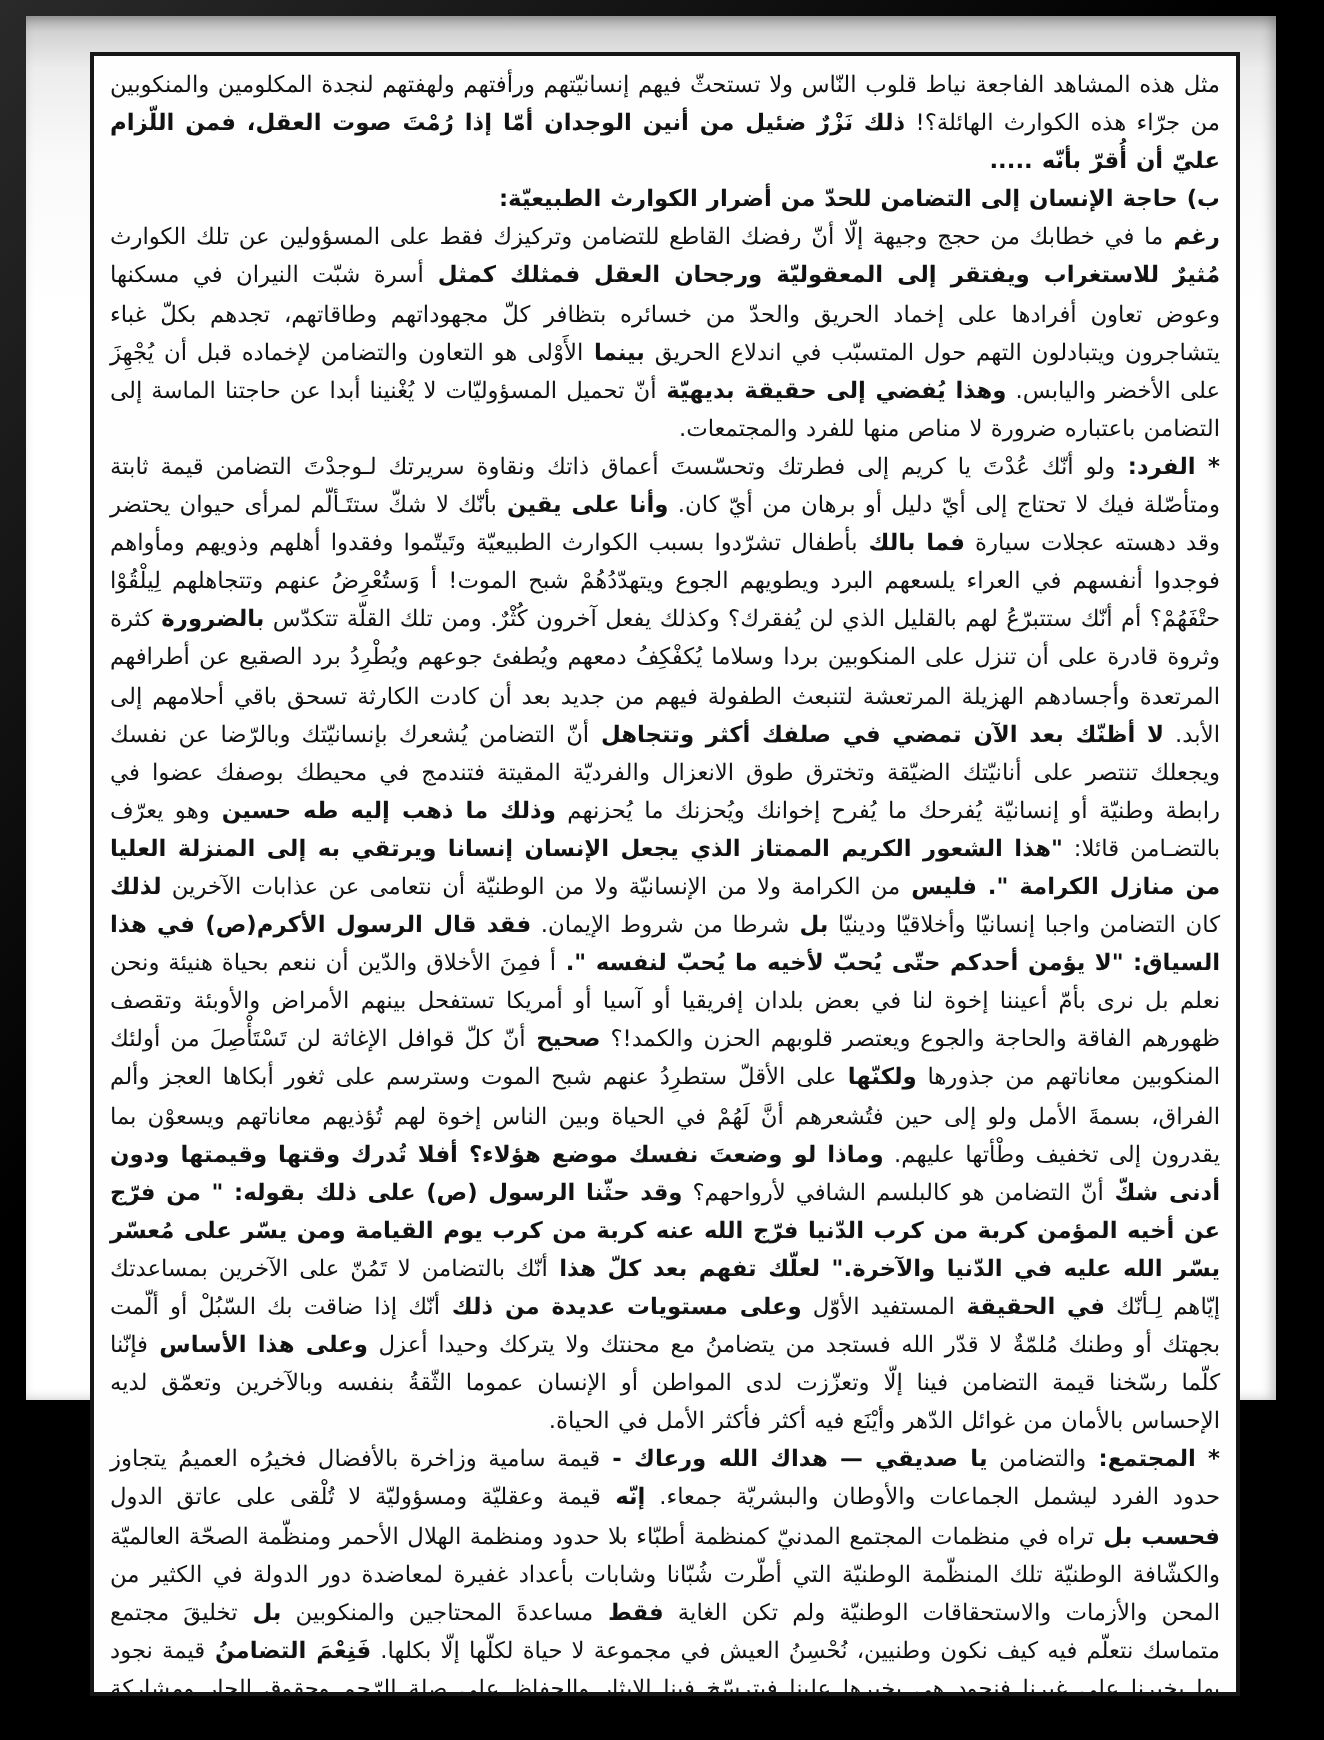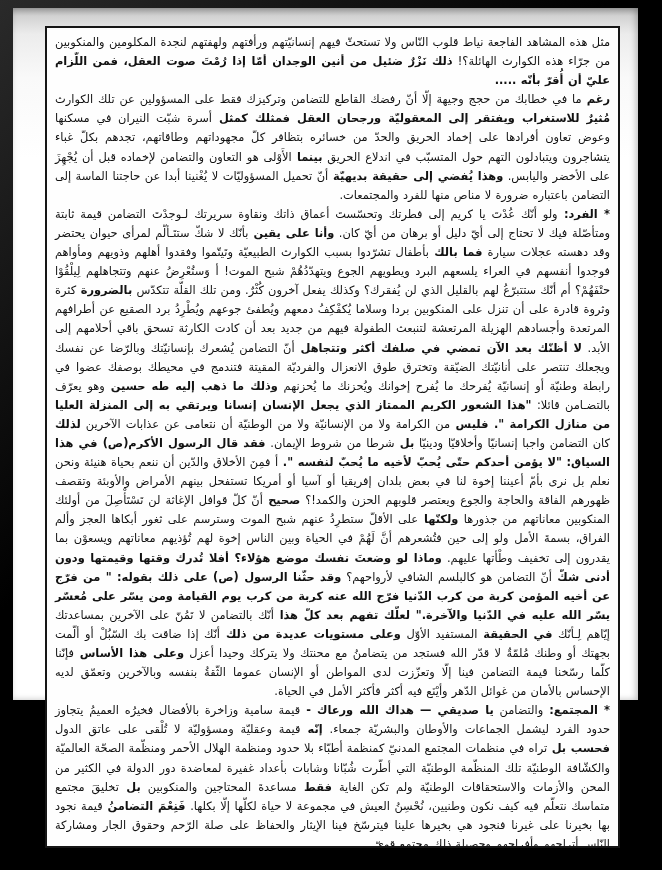--- a/index.html
+++ b/index.html
@@ -57,17 +57,18 @@
   .run-r { font-weight: 400; }
 </style>
 </head>
 <body>
 
 <div class="scan-bg"></div>
 
 <div class="scan-page">
   <div class="text-frame">
       <p class="para"><span class="run-r">مثل هذه المشاهد الفاجعة نياط قلوب النّاس ولا تستحثّ فيهم إنسانيّتهم ورأفتهم ولهفتهم لنجدة المكلومين والمنكوبين من جرّاء هذه الكوارث الهائلة؟! </span><span class="run-b">ذلك نَزْرٌ ضئيل من أنين الوجدان أمّا إذا رُمْتَ صوت العقل، فمن اللّزام عليّ أن أُقرّ بأنّه .....</span></p>
+      <p class="para heading"><span class="run-b">ب) حاجة الإنسان إلى التضامن للحدّ من أضرار الكوارث الطبيعيّة:</span></p>
       <p class="para"><span class="run-b">رغم </span><span class="run-r">ما في خطابك من حجج وجيهة إلّا أنّ رفضك القاطع للتضامن وتركيزك فقط على المسؤولين عن تلك الكوارث </span><span class="run-b">مُثيرٌ للاستغراب ويفتقر إلى المعقوليّة ورجحان العقل فمثلك كمثل </span><span class="run-r">أسرة شبّت النيران في مسكنها وعوض تعاون أفرادها على إخماد الحريق والحدّ من خسائره بتظافر كلّ مجهوداتهم وطاقاتهم، تجدهم بكلّ غباء يتشاجرون ويتبادلون التهم حول المتسبّب في اندلاع الحريق </span><span class="run-b">بينما </span><span class="run-r">الأَوْلى هو التعاون والتضامن لإخماده قبل أن يُجْهِزَ على الأخضر واليابس. </span><span class="run-b">وهذا يُفضي إلى حقيقة بديهيّة </span><span class="run-r">أنّ تحميل المسؤوليّات لا يُغْنينا أبدا عن حاجتنا الماسة إلى التضامن باعتباره ضرورة لا مناص منها للفرد والمجتمعات.</span></p>
       <p class="para"><span class="run-b">* الفرد: </span><span class="run-r">ولو أنّك عُدْتَ يا كريم إلى فطرتك وتحسّستَ أعماق ذاتك ونقاوة سريرتك لـوجدْتَ التضامن قيمة ثابتة ومتأصّلة فيك لا تحتاج إلى أيّ دليل أو برهان من أيّ كان. </span><span class="run-b">وأنا على يقين </span><span class="run-r">بأنّك لا شكّ ستتَـألّم لمرأى حيوان يحتضر وقد دهسته عجلات سيارة </span><span class="run-b">فما بالك </span><span class="run-r">بأطفال تشرّدوا بسبب الكوارث الطبيعيّة وتَيتّموا وفقدوا أهلهم وذويهم ومأواهم فوجدوا أنفسهم في العراء يلسعهم البرد ويطويهم الجوع ويتهدّدُهُمْ شبح الموت! أ وَستُعْرِضُ عنهم وتتجاهلهم لِيلْقُوْا حتْفَهُمْ؟ أم أنّك ستتبرّعُ لهم بالقليل الذي لن يُفقرك؟ وكذلك يفعل آخرون كُثْرٌ. ومن تلك القلّة تتكدّس </span><span class="run-b">بالضرورة </span><span class="run-r">كثرة وثروة قادرة على أن تنزل على المنكوبين بردا وسلاما يُكفْكِفُ دمعهم ويُطفئ جوعهم ويُطْرِدُ برد الصقيع عن أطرافهم المرتعدة وأجسادهم الهزيلة المرتعشة لتنبعث الطفولة فيهم من جديد بعد أن كادت الكارثة تسحق باقي أحلامهم إلى الأبد. </span><span class="run-b">لا أظنّك بعد الآن تمضي في صلفك أكثر وتتجاهل </span><span class="run-r">أنّ التضامن يُشعرك بإنسانيّتك وبالرّضا عن نفسك ويجعلك تنتصر على أنانيّتك الضيّقة وتخترق طوق الانعزال والفرديّة المقيتة فتندمج في محيطك بوصفك عضوا في رابطة وطنيّة أو إنسانيّة يُفرحك ما يُفرح إخوانك ويُحزنك ما يُحزنهم </span><span class="run-b">وذلك ما ذهب إليه طه حسين </span><span class="run-r">وهو يعرّف بالتضـامن قائلا: </span><span class="run-b">"هذا الشعور الكريم الممتاز الذي يجعل الإنسان إنسانا ويرتقي به إلى المنزلة العليا من منازل الكرامة ". فليس </span><span class="run-r">من الكرامة ولا من الإنسانيّة ولا من الوطنيّة أن نتعامى عن عذابات الآخرين </span><span class="run-b">لذلك </span><span class="run-r">كان التضامن واجبا إنسانيّا وأخلاقيّا ودينيّا </span><span class="run-b">بل </span><span class="run-r">شرطا من شروط الإيمان. </span><span class="run-b">فقد قال الرسول الأكرم(ص) في هذا السياق: "لا يؤمن أحدكم حتّى يُحبّ لأخيه ما يُحبّ لنفسه ". </span><span class="run-r">أ فمِنَ الأخلاق والدّين أن ننعم بحياة هنيئة ونحن نعلم بل نرى بأمّ أعيننا إخوة لنا في بعض بلدان إفريقيا أو آسيا أو أمريكا تستفحل بينهم الأمراض والأوبئة وتقصف ظهورهم الفاقة والحاجة والجوع ويعتصر قلوبهم الحزن والكمد!؟ </span><span class="run-b">صحيح </span><span class="run-r">أنّ كلّ قوافل الإغاثة لن تَسْتَأْصِلَ من أولئك المنكوبين معاناتهم من جذورها </span><span class="run-b">ولكنّها </span><span class="run-r">على الأقلّ ستطرِدُ عنهم شبح الموت وسترسم على ثغور أبكاها العجز وألم الفراق، بسمةَ الأمل ولو إلى حين فتُشعرهم أنَّ لَهُمْ في الحياة وبين الناس إخوة لهم تُؤذيهم معاناتهم ويسعوْن بما يقدرون إلى تخفيف وطْأتها عليهم. </span><span class="run-b">وماذا لو وضعتَ نفسك موضع هؤلاء؟ أفلا تُدرك وقتها وقيمتها ودون أدنى شكّ </span><span class="run-r">أنّ التضامن هو كالبلسم الشافي لأرواحهم؟ </span><span class="run-b">وقد حثّنا الرسول (ص) على ذلك بقوله: " من فرّج عن أخيه المؤمن كربة من كرب الدّنيا فرّج الله عنه كربة من كرب يوم القيامة ومن يسّر على مُعسّر يسّر الله عليه في الدّنيا والآخرة." لعلّك تفهم بعد كلّ هذا </span><span class="run-r">أنّك بالتضامن لا تَمُنّ على الآخرين بمساعدتك إيّاهم لِـأنّك </span><span class="run-b">في الحقيقة </span><span class="run-r">المستفيد الأوّل </span><span class="run-b">وعلى مستويات عديدة من ذلك </span><span class="run-r">أنّك إذا ضاقت بك السّبُلْ أو ألّمت بجهتك أو وطنك مُلمّةٌ لا قدّر الله فستجد من يتضامنُ مع محنتك ولا يتركك وحيدا أعزل </span><span class="run-b">وعلى هذا الأساس </span><span class="run-r">فإنّنا كلّما رسّخنا قيمة التضامن فينا إلّا وتعزّزت لدى المواطن أو الإنسان عموما الثّقةُ بنفسه وبالآخرين وتعمّق لديه الإحساس بالأمان من غوائل الدّهر وأيْنَع فيه أكثر فأكثر الأمل في الحياة.</span></p>
       <p class="para"><span class="run-b">* المجتمع: </span><span class="run-r">والتضامن </span><span class="run-b">يا صديقي — هداك الله ورعاك - </span><span class="run-r">قيمة سامية وزاخرة بالأفضال فخيرُه العميمُ يتجاوز حدود الفرد ليشمل الجماعات والأوطان والبشريّة جمعاء. </span><span class="run-b">إنّه </span><span class="run-r">قيمة وعقليّة ومسؤوليّة لا تُلْقى على عاتق الدول </span><span class="run-b">فحسب بل </span><span class="run-r">تراه في منظمات المجتمع المدنيّ كمنظمة أطبّاء بلا حدود ومنظمة الهلال الأحمر ومنظّمة الصحّة العالميّة والكشّافة الوطنيّة تلك المنظّمة الوطنيّة التي أطّرت شُبّانا وشابات بأعداد غفيرة لمعاضدة دور الدولة في الكثير من المحن والأزمات والاستحقاقات الوطنيّة ولم تكن الغاية </span><span class="run-b">فقط </span><span class="run-r">مساعدةَ المحتاجين والمنكوبين </span><span class="run-b">بل </span><span class="run-r">تخليقَ مجتمع متماسك نتعلّم فيه كيف نكون وطنيين، نُحْسِنُ العيش في مجموعة لا حياة لكلّها إلّا بكلها. </span><span class="run-b">فَنِعْمَ التضامنُ </span><span class="run-r">قيمة نجود بها بخيرنا على غيرنا فنجود هي بخيرها علينا فيترسّخ فينا الإيثار والحفاظ على صلة الرّحم وحقوق الجار ومشاركة النّاس أتراحهم وأفراحهم وحصيلة ذلك مجتمع قويّ</span></p>
     </div>
 </div>
 
 </body></html>

